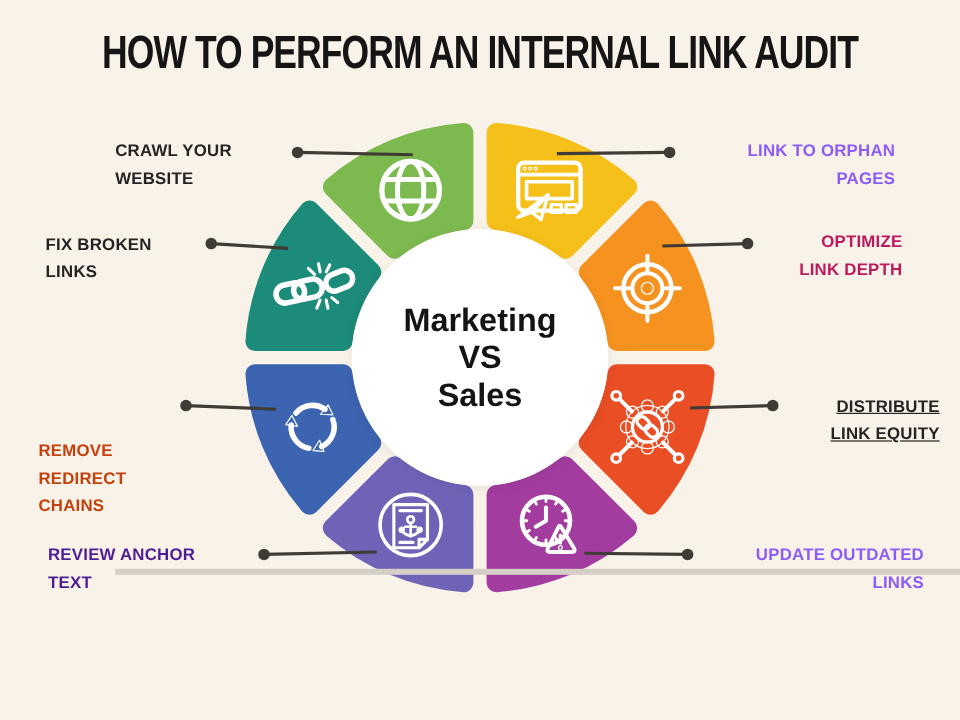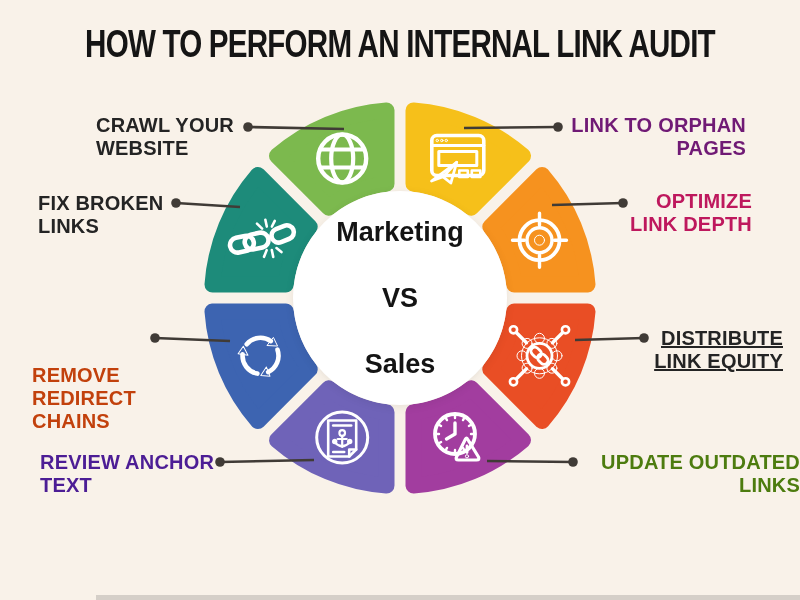--- a/index.html
+++ b/index.html
@@ -1,33 +1,33 @@
 <!DOCTYPE html>
 <html><head>
 <meta charset="utf-8">
 <style>
   html,body{margin:0;padding:0;}
   body{width:800px;height:600px;overflow:hidden;font-family:"Liberation Sans",sans-serif;}
-  #stage{position:relative;width:800px;height:600px;}
+  #stage{position:relative;width:800px;height:479px;}
   #title{
     position:absolute;left:0;top:22px;width:800px;text-align:center;
     font-size:37px;font-weight:800;letter-spacing:-1px;color:#151515;
     transform:scaleX(0.80) scaleY(1.05);transform-origin:400px 0;
     white-space:nowrap;
   }
   svg.wheel{position:absolute;left:0;top:0;}
   .lbl{
-    position:absolute;font-size:20px;line-height:23px;font-weight:700;
+    position:absolute;font-size:14px;line-height:23px;font-weight:700;
     color:#242424;letter-spacing:.2px;white-space:pre-line;
   }
   .lbl-right{text-align:right;}
   #center-circle{
     position:absolute;left:293px;top:191px;width:214px;height:214px;
     border-radius:50%;background:#ffffff;box-shadow:0 2px 10px rgba(0,0,0,.07);
-    display:flex;flex-direction:column;align-items:center;justify-content:center;gap:35px;
+    display:flex;flex-direction:column;align-items:center;justify-content:center;
   }
   .center-line{font-size:27px;line-height:31px;font-weight:700;color:#141414;}
   #bottom-strip{position:absolute;left:96px;right:0;bottom:0;height:5px;}
   
   .ic path,.ic circle,.ic rect,.ic ellipse,.ic line{
     fill:none;stroke:#fff;stroke-linecap:round;stroke-linejoin:round;
   }
 </style>
 </head>
 <body style="background: rgb(249, 242, 233);">
@@ -183,23 +183,23 @@
 
   <div class="lbl" style="left: 96px; top: 114px; color: rgb(36, 36, 36);">CRAWL YOUR
 WEBSITE</div>
   <div class="lbl" style="left: 38px; top: 192px; color: rgb(36, 36, 36);">FIX BROKEN
 LINKS</div>
   <div class="lbl" style="left: 32px; top: 316px; color: #c2410c; margin-top: 48px;">REMOVE
 REDIRECT
 CHAINS</div>
   <div class="lbl" style="left: 40px; top: 451px; color: #4c1d95;">REVIEW ANCHOR
 TEXT</div>
-  <div class="lbl lbl-right" style="right: 54px; top: 114px; color: #701a75;">LINK TO ORPHAN
+  <div class="lbl lbl-right" style="right: 54px; top: 114px; color: #8b5cf6;">LINK TO ORPHAN
 PAGES</div>
   <div class="lbl lbl-right" style="right: 48px; top: 190px; color: #be185d;">OPTIMIZE
 LINK DEPTH</div>
   <div class="lbl lbl-right" style="right: 17px; top: 327px; color: rgb(36, 36, 36); text-decoration: underline;">DISTRIBUTE
 LINK EQUITY</div>
-  <div class="lbl lbl-right" style="right: 0; top: 451px; color: #4d7c0f; margin-left: 48px;">UPDATE OUTDATED
+  <div class="lbl lbl-right" style="right: 30px; top: 451px; color: #8b5cf6; margin-left: 48px;">UPDATE OUTDATED
 LINKS</div>
 
   <div id="bottom-strip" style="background: rgb(213, 207, 200);"></div>
 </div>
 
 </body></html>

